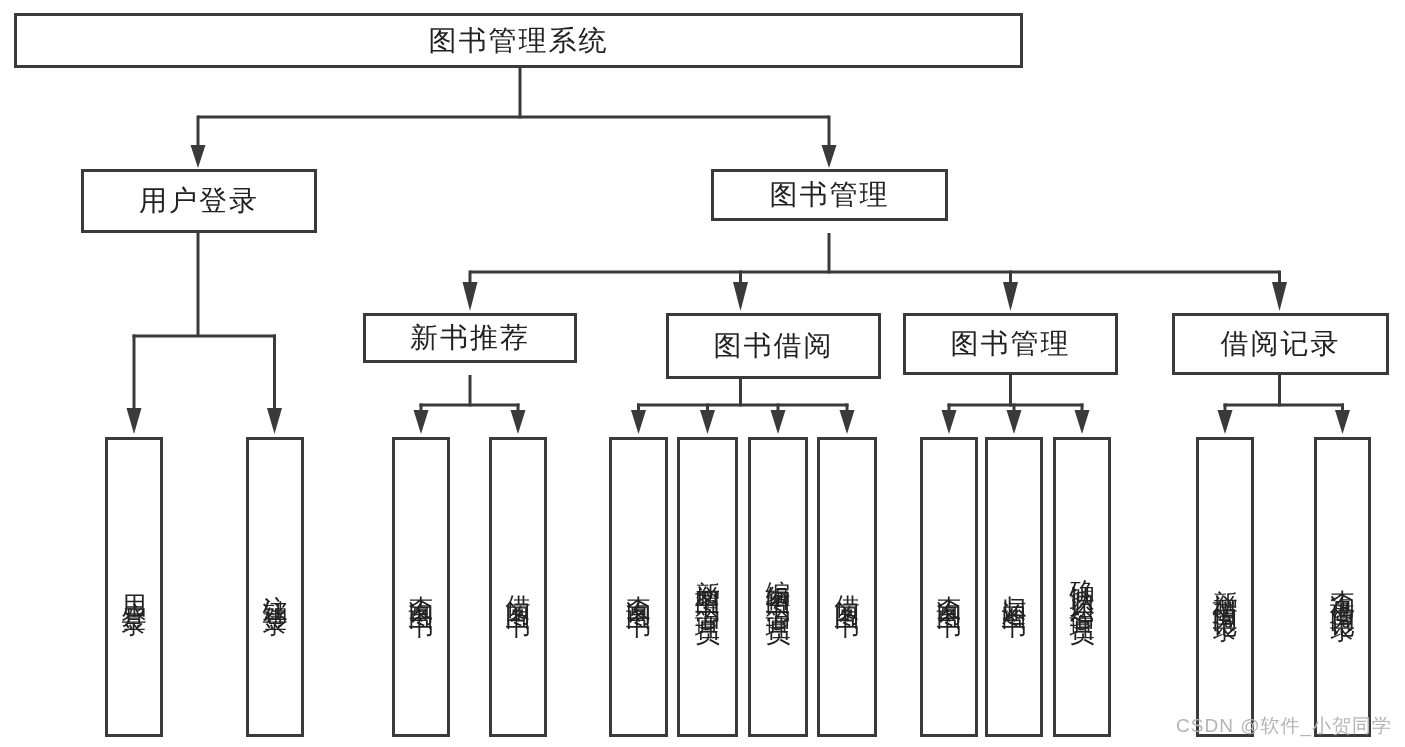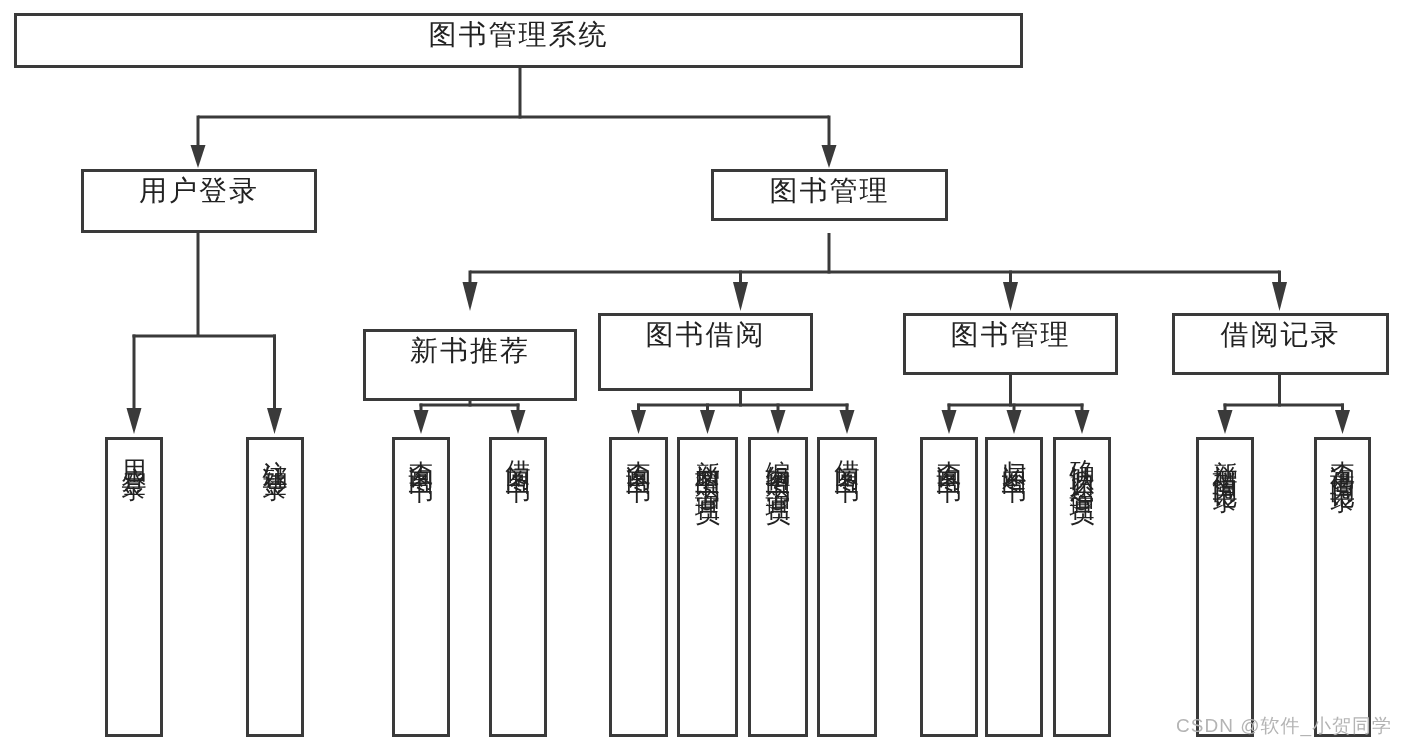--- a/index.html
+++ b/index.html
@@ -16,21 +16,21 @@
     font-family:"Liberation Sans", sans-serif;
     overflow:hidden;
   }
   .connectors{position:absolute;left:0;top:0;z-index:0;}
   .connectors line{stroke:var(--line);stroke-width:3;}
   .connectors polygon{fill:var(--line);}
   .box{
     position:absolute;box-sizing:border-box;z-index:1;
     background:var(--bg);
     border:3px solid var(--line);
-    display:flex;justify-content:center;
+    display:flex;align-items:center;justify-content:center;
     color:var(--text);
     font-size:28px;letter-spacing:2px;
     white-space:nowrap;
     font-family:Liberation Serif, serif;
   }
   .box.v span{
     writing-mode:vertical-rl;
     text-orientation:mixed;
     font-size:25px;
     letter-spacing:6px;
@@ -126,24 +126,24 @@
     <span>图书管理系统</span>
   </div>
 
   <div class="box" style="left:81px;top:169px;width:236px;height:64px">
     <span>用户登录</span>
   </div>
   <div class="box" style="left:711px;top:169px;width:237px;height:52px">
     <span>图书管理</span>
   </div>
 
-  <div class="box" style="left:363px;top:329px;width:214px;height:72px">
+  <div class="box" style="left:363px;top:313px;width:214px;height:50px">
     <span>新书推荐</span>
   </div>
-  <div class="box" style="left:598px;top:313px;width:215px;height:78px">
+  <div class="box" style="left:666px;top:313px;width:215px;height:66px">
     <span>图书借阅</span>
   </div>
   <div class="box" style="left:903px;top:313px;width:215px;height:62px">
     <span>图书管理</span>
   </div>
   <div class="box" style="left:1172px;top:313px;width:217px;height:62px">
     <span>借阅记录</span>
   </div>
 
   <div class="box v" style="left:105px;top:437px;width:58px;height:300px">

